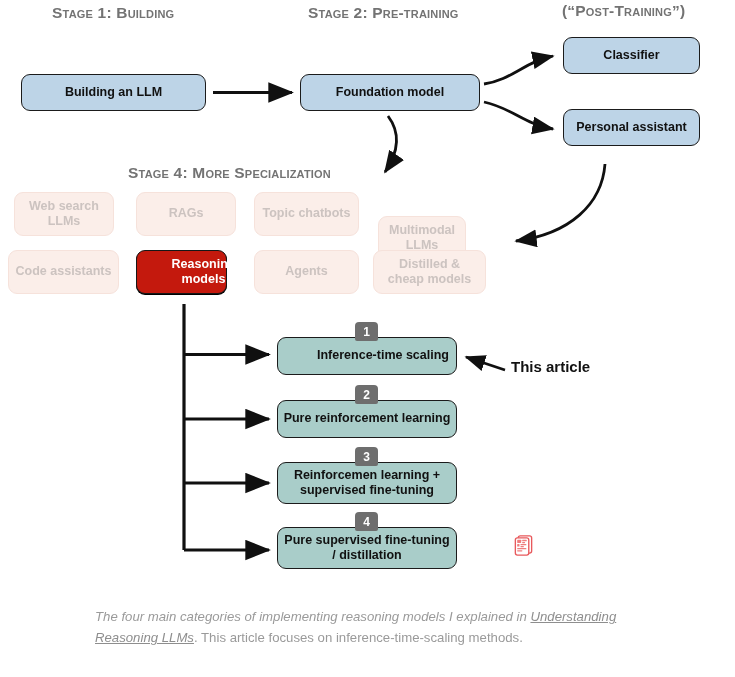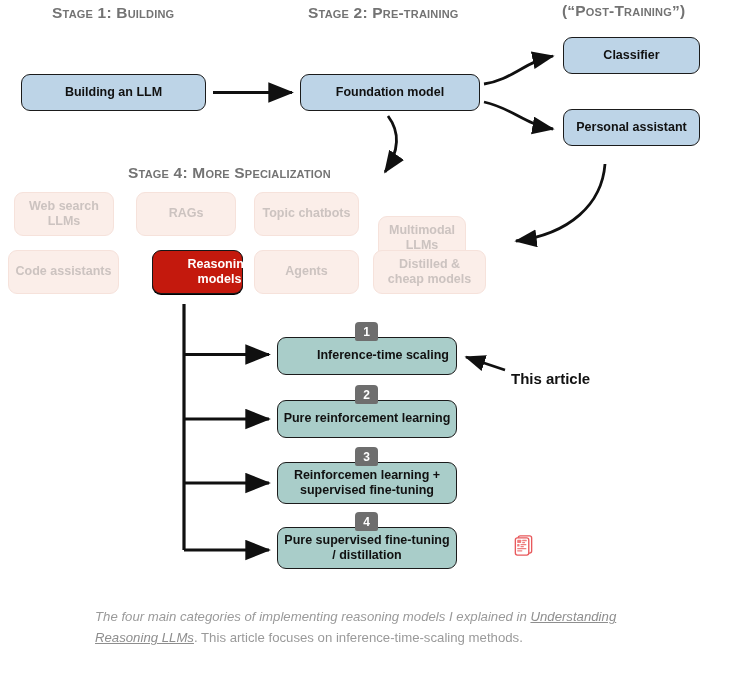--- a/index.html
+++ b/index.html
@@ -85,21 +85,20 @@
     z-index:1;
   }
 
   
   .annot{
     position:absolute;
     font-size:15px;
     font-weight:bold;
     color:#111;
     white-space:nowrap;
-    margin-top:12px;
   }
 
   
   .signature{
     position:absolute;
     display:flex;
     align-items:center;
     gap:7px;
   }
   .sig-name{
@@ -172,21 +171,21 @@
   <div class="node blue" style="left:563px;top:109px;width:137px;height:37px;">Personal assistant</div>
 
   <div class="node faded" style="left:14px;top:192px;width:100px;height:44px;">Web search
 LLMs</div>
   <div class="node faded" style="left:136px;top:192px;width:100px;height:44px;">RAGs</div>
   <div class="node faded" style="left:254px;top:192px;width:105px;height:44px;">Topic chatbots</div>
   <div class="node faded" style="left:378px;top:188px;width:88px;height:44px;margin-top:28px;">Multimodal
 LLMs</div>
 
   <div class="node faded" style="left:8px;top:250px;width:111px;height:44px;">Code assistants</div>
-  <div class="node red" style="left:152px;top:250px;width:91px;height:44px;padding-left:44px;">Reasoning
+  <div class="node red" style="left:136px;top:250px;width:91px;height:44px;padding-left:44px;">Reasoning
 models</div>
   <div class="node faded" style="left:254px;top:250px;width:105px;height:44px;">Agents</div>
   <div class="node faded" style="left:373px;top:250px;width:113px;height:44px;">Distilled &amp;
 cheap models</div>
 
   <div class="badge" style="left:355px;top:322px;">1</div>
   <div class="node teal" style="left:277px;top:337px;width:180px;height:38px;padding-left:32px;">Inference-time scaling</div>
 
   <div class="badge" style="left:355px;top:385px;">2</div>
   <div class="node teal" style="left:277px;top:400px;width:180px;height:38px;">Pure reinforcement learning</div>

